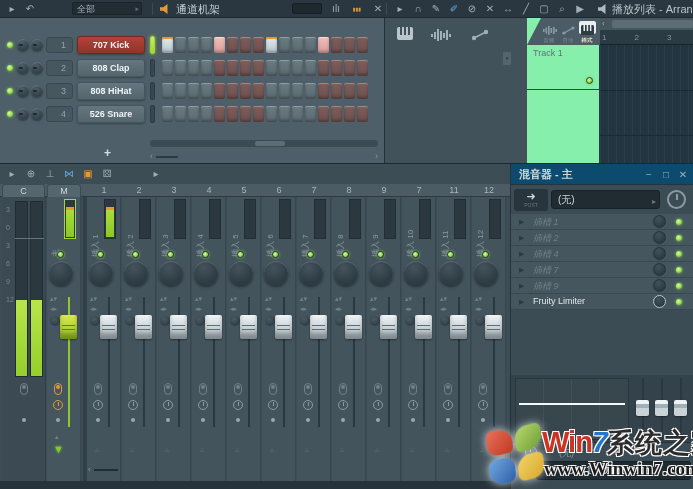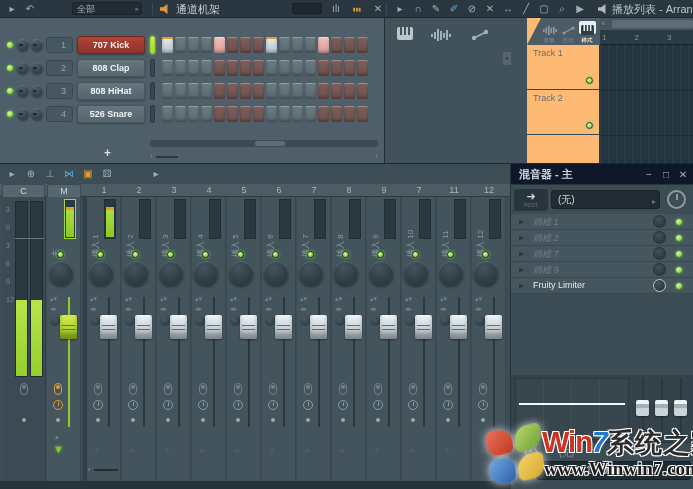--- a/index.html
+++ b/index.html
@@ -41,21 +41,21 @@
   .resizer i{display:inline-block;width:22px;height:2px;background:#2c3940;vertical-align:middle;margin-left:3px;}
   .rarrow{position:absolute;right:6px;top:13px;color:#8b9aa3;font-size:9px;}
   
   .playlist{position:absolute;left:385px;top:18px;width:308px;height:145px;background:#42525b;}
   .picker{position:absolute;left:0;top:0;width:142px;height:145px;}
   .pick-ico{position:absolute;top:8px;}
   .clip{position:absolute;left:3px;top:34px;width:112px;height:21px;background:#8c3b33;border:1px solid #d8e87a;border-radius:1px;color:#f2e9e7;font-size:10px;font-weight:bold;line-height:19px;padding-left:14px;box-shadow:inset 0 -4px 6px rgba(0,0,0,.25);}
   .clip .mini{position:absolute;left:2px;top:4px;width:9px;height:11px;background:#5e241f;border-radius:1px;}
   .clip .mini:after{content:"▸";position:absolute;left:1px;top:-3px;color:#e8b9b3;font-size:7px;}
   .scrolltick{position:absolute;left:118px;top:34px;width:8px;height:13px;background:#55656e;border-radius:1px;color:#31404a;font-size:6px;text-align:center;line-height:12px;}
-  .trackcol{position:absolute;left:142px;top:0;width:73px;height:145px;background:#fdba74;border-right:1px solid #2c3a43;}
+  .trackcol{position:absolute;left:142px;top:0;width:73px;height:145px;background:#86efac;border-right:1px solid #2c3a43;}
   .trktab{position:absolute;left:0;top:0;width:73px;height:27px;background:#4c5c66;clip-path:polygon(14px 0,100% 0,100% 100%,0 100%);}
   .smtab{position:absolute;top:3px;width:17px;height:13px;text-align:center;}
   .smtab.on{background:#e9eff1;border-radius:2px;}
   .smlabel{position:absolute;top:18px;font-size:6px;color:#7d8d95;width:20px;text-align:center;transform:scale(.9);}
   .smlabel.on{color:#f0e6c2;font-weight:bold;}
   .trackrow{position:relative;width:100%;border-bottom:1px solid #39474f;color:#5f7079;font-size:9px;padding:3px 0 0 6px;}
   .trkled{position:absolute;right:6px;bottom:5px;width:7px;height:7px;border-radius:50%;background:radial-gradient(circle at 35% 35%,#d9f7a4,#8ede46 60%,#4f8f1e);border:1px solid #2e3c44;box-shadow:0 0 3px #7ed63c;}
   .grid{position:absolute;left:215px;top:0;width:93px;height:145px;}
   .gscroll{position:absolute;left:0;top:0;width:93px;height:12px;background:#46565f;}
   .gscroll .bar{position:absolute;left:12px;top:2px;right:0;height:8px;background:#5d6d76;border-radius:2px;}
@@ -103,21 +103,21 @@
   .dotled{position:absolute;left:9px;top:221px;width:4px;height:4px;border-radius:50%;background:#9aa8b0;}
   .uptri{position:absolute;left:8px;top:236px;color:#71818a;font-size:7px;}
   .dnarrow{position:absolute;left:6px;top:246px;color:#7dc92e;font-size:11px;text-shadow:0 0 3px #7dc92e;}
   .senditri{position:absolute;left:8px;top:248px;color:#5c6c75;font-size:8px;}
   .mxscroll{position:absolute;left:88px;top:268px;color:#8b9aa3;font-size:8px;}
   .mxscroll i{display:inline-block;width:24px;height:2px;background:#222e35;vertical-align:middle;margin-left:3px;}
   .mxbottom{position:absolute;left:0;top:317px;width:510px;height:9px;background:#27333b;}
   .gapcol{position:absolute;top:0;width:4px;height:284px;background:#323f48;}
   
   .mixerR{position:absolute;left:510px;top:163px;width:183px;height:326px;background:#3c4c55;border-left:1px solid #26333b;border-top:1px solid #1d2930;}
-  .mxtitle{position:absolute;left:0;top:0;width:100%;height:21px;background:#0f172a;border-bottom:1px solid #26333b;color:#ccd7db;font-size:11px;font-weight:bold;line-height:21px;padding-left:8px;}
+  .mxtitle{position:absolute;left:0;top:0;width:100%;height:21px;background:#0c4a6e;border-bottom:1px solid #26333b;color:#ccd7db;font-size:11px;font-weight:bold;line-height:21px;padding-left:8px;}
   .wbtn{position:absolute;top:0;width:16px;height:21px;line-height:21px;text-align:center;color:#9fb0b8;font-size:10px;font-weight:normal;}
   .postbox{position:absolute;left:3px;top:25px;width:34px;height:22px;background:#29353d;border-radius:3px;text-align:center;}
   .postbox .parr{color:#cfd9dd;font-size:11px;line-height:14px;display:block;}
   .postbox .ptxt{color:#66767f;font-size:5px;display:block;line-height:5px;}
   .slotsel{position:absolute;left:40px;top:26px;width:109px;height:19px;background:#212b32;border:1px solid #182128;border-radius:3px;color:#cfd9dd;font-size:10px;line-height:17px;padding-left:6px;}
   .slotsel .arr{position:absolute;right:3px;top:2px;color:#66767f;font-size:8px;}
   .bigclock{position:absolute;left:156px;top:26px;width:19px;height:19px;border:2px solid #8a9aa2;border-radius:50%;}
   .bigclock:after{content:"";position:absolute;left:7px;top:2px;width:1.5px;height:6px;background:#8a9aa2;}
   .slots{position:absolute;left:0;top:50px;width:183px;}
   .slotrow{position:relative;height:16px;background:#46565f;border-bottom:1px solid #39474f;}
@@ -371,21 +371,20 @@
               <rect x="5.7" y="0" width="1.5" height="6" fill="#e9eff1"></rect>
               <rect x="8.9" y="0" width="1.5" height="6" fill="#e9eff1"></rect>
             </svg>
         </span>
         <span class="smlabel" style="left:12px;">音频</span>
         <span class="smlabel" style="left:31px;">自动</span>
         <span class="smlabel on" style="left:50px;">样式</span>
       </div>
       <div id="tracks" style="position:absolute;left:0;top:27px;width:100%;">
           <div class="trackrow" style="height: 45px;"><span class="">Track 1</span><span class="trkled"></span></div>
-          <div class="trackrow" style="height: 45px;"><span class="">Track 2</span><span class="trkled"></span></div>
         </div>
     </div>
 
     <div class="grid">
       <div class="gscroll">
           <span class="lt">‹</span>
           <div class="bar"></div>
         </div>
       <div class="timeline" id="timeline">
           <span class="" style="left: 2px;">1</span>
@@ -678,20 +677,26 @@
           <span class="sled"></span>
         </div>
         <div class="slotrow">
           <span class="tri">▶</span>
           <span class="slbl">插槽 2</span>
           <span class="sknob"></span>
           <span class="sled"></span>
         </div>
         <div class="slotrow">
           <span class="tri">▶</span>
+          <span class="slbl">插槽 4</span>
+          <span class="sknob"></span>
+          <span class="sled"></span>
+        </div>
+        <div class="slotrow">
+          <span class="tri">▶</span>
           <span class="slbl">插槽 7</span>
           <span class="sknob"></span>
           <span class="sled"></span>
         </div>
         <div class="slotrow">
           <span class="tri">▶</span>
           <span class="slbl">插槽 9</span>
           <span class="sknob"></span>
           <span class="sled"></span>
         </div>

